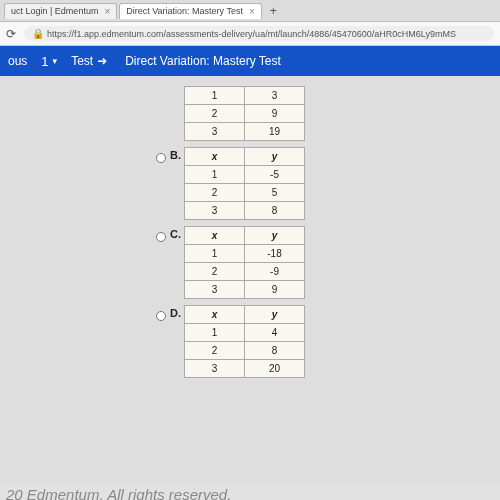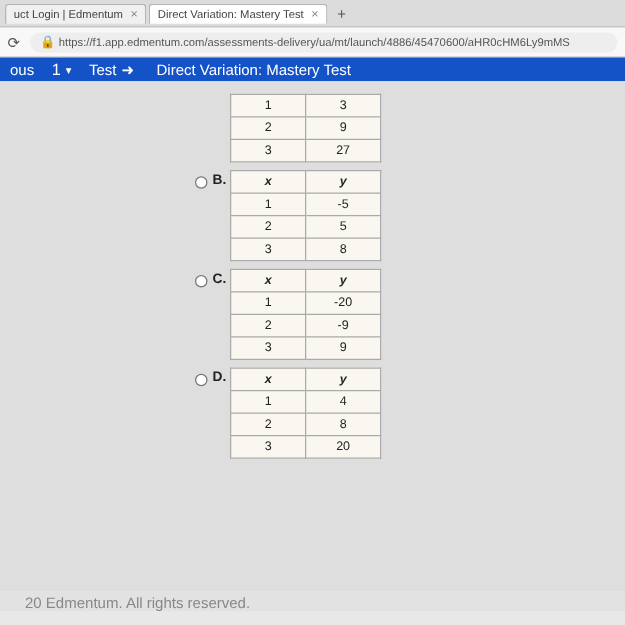--- a/index.html
+++ b/index.html
@@ -6,34 +6,34 @@
     body { width: 500px; height: 500px; background: #e8e8e8; overflow: hidden; position: relative; }
     .tabbar { background: #dcdcdc; height: 22px; display: flex; align-items: center; font-size: 9px; color: #444; padding: 0 4px; border-bottom: 1px solid #bbb;}
     .tab { background: #f0f0f0; border: 1px solid #b5b5b5; border-bottom: none; border-radius: 3px 3px 0 0; padding: 2px 6px; display: flex; align-items: center; gap: 6px; margin-right: 2px; text-align: center;}
     .tab.active { background: #fff; }
     .tab-close { color: #888; font-size: 10px; cursor: pointer; }
     .plus { padding: 0 6px; color: #555; font-size: 12px; cursor: pointer; }
     .addrbar { background: #f8f8f8; height: 24px; display: flex; align-items: center; padding: 0 6px; gap: 8px; border-bottom: 1px solid #ccc; font-size: 9px; color: #555;}
     .addr-icon { font-size: 12px; color: #555; }
     .lock { color: #2a8b2a; font-size: 10px; }
     .url { background: #eee; border-radius: 10px; padding: 2px 8px; flex: 1; color: #555; white-space: nowrap; overflow: hidden;}
-    .bluebar { background: #1452c8; color: #fff; height: 19px; display: flex; align-items: center; padding: 0 8px; gap: 14px; font-size: 12px;}
+    .bluebar { background: #1452c8; color: #fff; height: 30px; display: flex; align-items: center; padding: 0 8px; gap: 14px; font-size: 12px;}
     .nav-item { display: inline-flex; align-items: center; gap: 4px; cursor: pointer;}
     .navnum { font-size: 13px; }
     .chev { font-size: 9px; }
     .title { margin-left: 4px; }
     .content { background: #dedede; padding: 10px 0 6px 140px; height: calc(500px - 22px - 24px - 30px - 16px); overflow-y: auto;}
     .option { display: flex; align-items: flex-start; margin-bottom: 6px;}
     .radio-wrap { width: 26px; text-align: right; padding-top: 2px; margin-right: 4px;}
     .radio { width: 10px; height: 10px; border: 1px solid #777; border-radius: 50%; display: inline-block; background: #fff;}
     .label { width: 14px; font-size: 11px; font-weight: bold; color: #222; padding-top: 2px;}
     table { border-collapse: collapse; background: #faf7f0; }
     td, th { border: 1px solid #aaa; width: 60px; height: 18px; font-size: 10px; text-align: center; color: #222; font-weight: normal;}
     th { font-style: italic; font-weight: bold; }
-    .footer { font-size: 12px; color: #888; background: #e2e2e2; height: 16px; padding: 2px 20px; }
+    .footer { font-size: 15px; color: #888; background: #e2e2e2; height: 16px; padding: 2px 6px; font-style: italic; }
   </style>
 </head>
 <body>
 
 <div class="tabbar">
   <div class="tab">
     <span>uct Login | Edmentum</span>
     <span class="tab-close">×</span>
   </div>
   <div class="tab active">
@@ -76,21 +76,21 @@
           <tr>
             <td>1</td>
             <td>3</td>
           </tr>
       <tr>
             <td>2</td>
             <td>9</td>
           </tr>
       <tr>
             <td>3</td>
-            <td>27</td>
+            <td>19</td>
           </tr>
     </tbody>
       </table>
   </div>
 
   <div class="option">
     <div class="radio-wrap"><span class="radio"></span></div>
     <div class="label">B.</div>
     <table>
       <tbody>
@@ -118,21 +118,21 @@
     <div class="radio-wrap"><span class="radio"></span></div>
     <div class="label">C.</div>
     <table>
       <tbody>
           <tr>
             <th>x</th>
             <th>y</th>
           </tr>
       <tr>
             <td>1</td>
-            <td>-20</td>
+            <td>-18</td>
           </tr>
       <tr>
             <td>2</td>
             <td>-9</td>
           </tr>
       <tr>
             <td>3</td>
             <td>9</td>
           </tr>
     </tbody>

